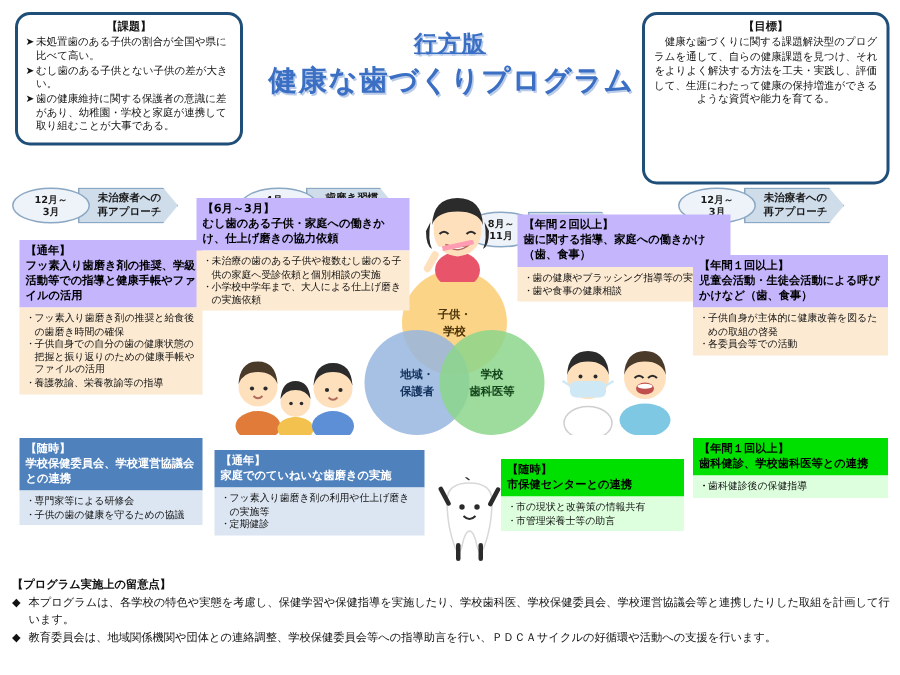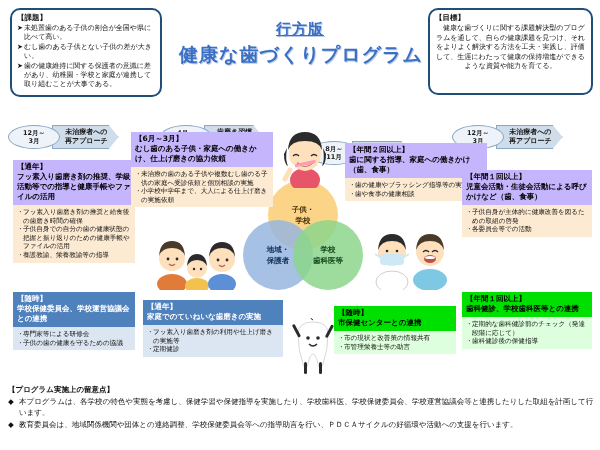--- a/index.html
+++ b/index.html
@@ -16,21 +16,21 @@
   
   .outline-box{
     position:absolute;
     border:2px solid #1f4e79;
     border-radius:10px;
     background:#ffffff;
     box-sizing:border-box;
     padding:3px 5px 4px 5px;
   }
   .outline-box .bx-title{
-    font-weight:bold;font-size:7.5px;line-height:10px;margin-bottom:1px;
+    text-align:center;font-weight:bold;font-size:7.5px;line-height:10px;margin-bottom:1px;
   }
   .bullet-list{margin:0;padding:0;list-style:none;}
   .bullet-list li{
     font-size:7px;line-height:9.4px;
     padding-left:7px;position:relative;margin:0;
   }
   .bullet-list li .arw{position:absolute;left:0;top:0;font-size:7px;}
   .para{font-size:7px;line-height:9.6px;text-indent:7px;margin:0;text-align:center;}
 
   
@@ -114,21 +114,21 @@
 
   <div class="outline-box" style="left:10px;top:8px;width:152px;height:89px;">
     <div class="bx-title">【課題】</div>
     <ul class="bullet-list">
       <li><span class="arw">➤</span><span>未処置歯のある子供の割合が全国や県に比べて高い。</span></li>
       <li><span class="arw">➤</span><span>むし歯のある子供とない子供の差が大きい。</span></li>
       <li><span class="arw">➤</span><span>歯の健康維持に関する保護者の意識に差があり、幼稚園・学校と家庭が連携して取り組むことが大事である。</span></li>
     </ul>
   </div>
 
-  <div class="outline-box" style="left:428px;top:8px;width:165px;height:87px;">
+  <div class="outline-box" style="left:428px;top:8px;width:165px;height:115px;">
     <div class="bx-title">【目標】</div>
     <p class="para">健康な歯づくりに関する課題解決型のプログラムを通して、自らの健康課題を見つけ、それをよりよく解決する方法を工夫・実践し、評価して、生涯にわたって健康の保持増進ができるような資質や能力を育てる。</p>
   </div>
 
   <div class="main-title title-1" style="left:180px;top:20px;width:240px;text-decoration:underline;">行方版</div>
   <div class="main-title title-2" style="left:170px;top:42px;width:262px;">健康な歯づくりプログラム</div>
 
   <div class="chev" style="left:8px;top:100px;">
     <div class="ell">
       <span>12月～</span>
@@ -349,21 +349,21 @@
     </div>
   </div>
 
   <div class="card green" style="left:462px;top:292px;width:130px;height:78px;">
     <div class="hd">
       <div>【年間１回以上】</div>
       <div>歯科健診、学校歯科医等との連携</div>
     </div>
     <div class="bd">
       <ul>
-        <li><span class="dot">・</span><span>定期的な歯科健診前のチェック（発達段階に応じて）</span></li>
+        <li><span class="dot">・</span></li>
         <li><span class="dot">・</span><span>歯科健診後の保健指導</span></li>
       </ul>
     </div>
   </div>
 
   <div class="notes">
     <div class="nt-title">【プログラム実施上の留意点】</div>
     <div class="nt-item">
       <span class="dia">◆</span>
       <span>本プログラムは、各学校の特色や実態を考慮し、保健学習や保健指導を実施したり、学校歯科医、学校保健委員会、学校運営協議会等と連携したりした取組を計画して行います。</span>

